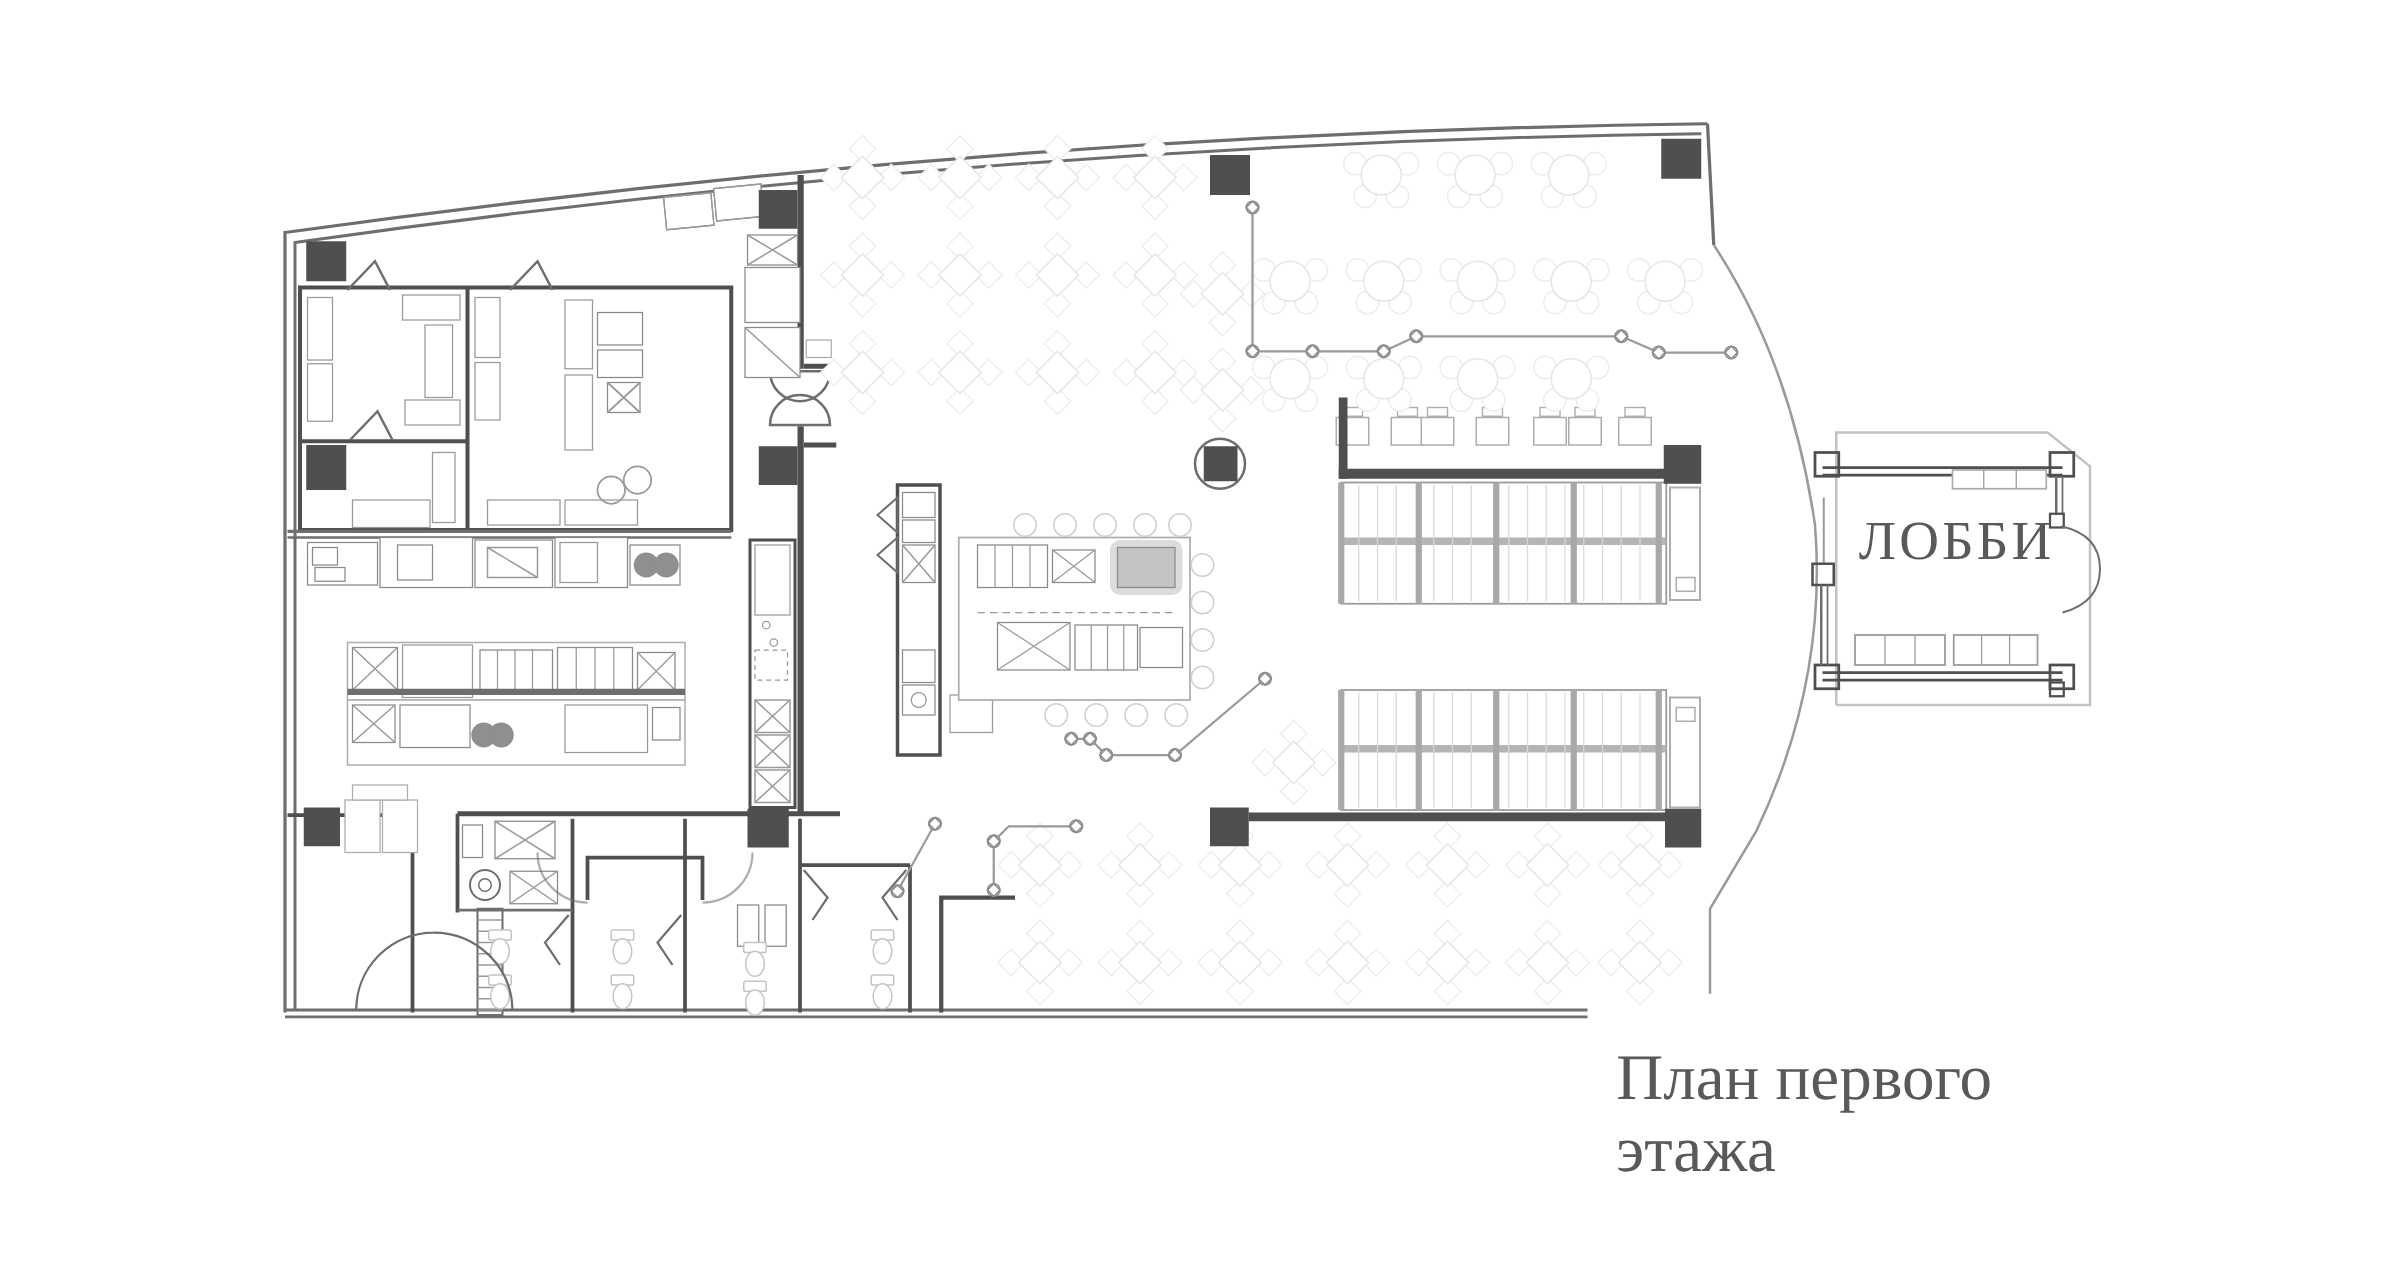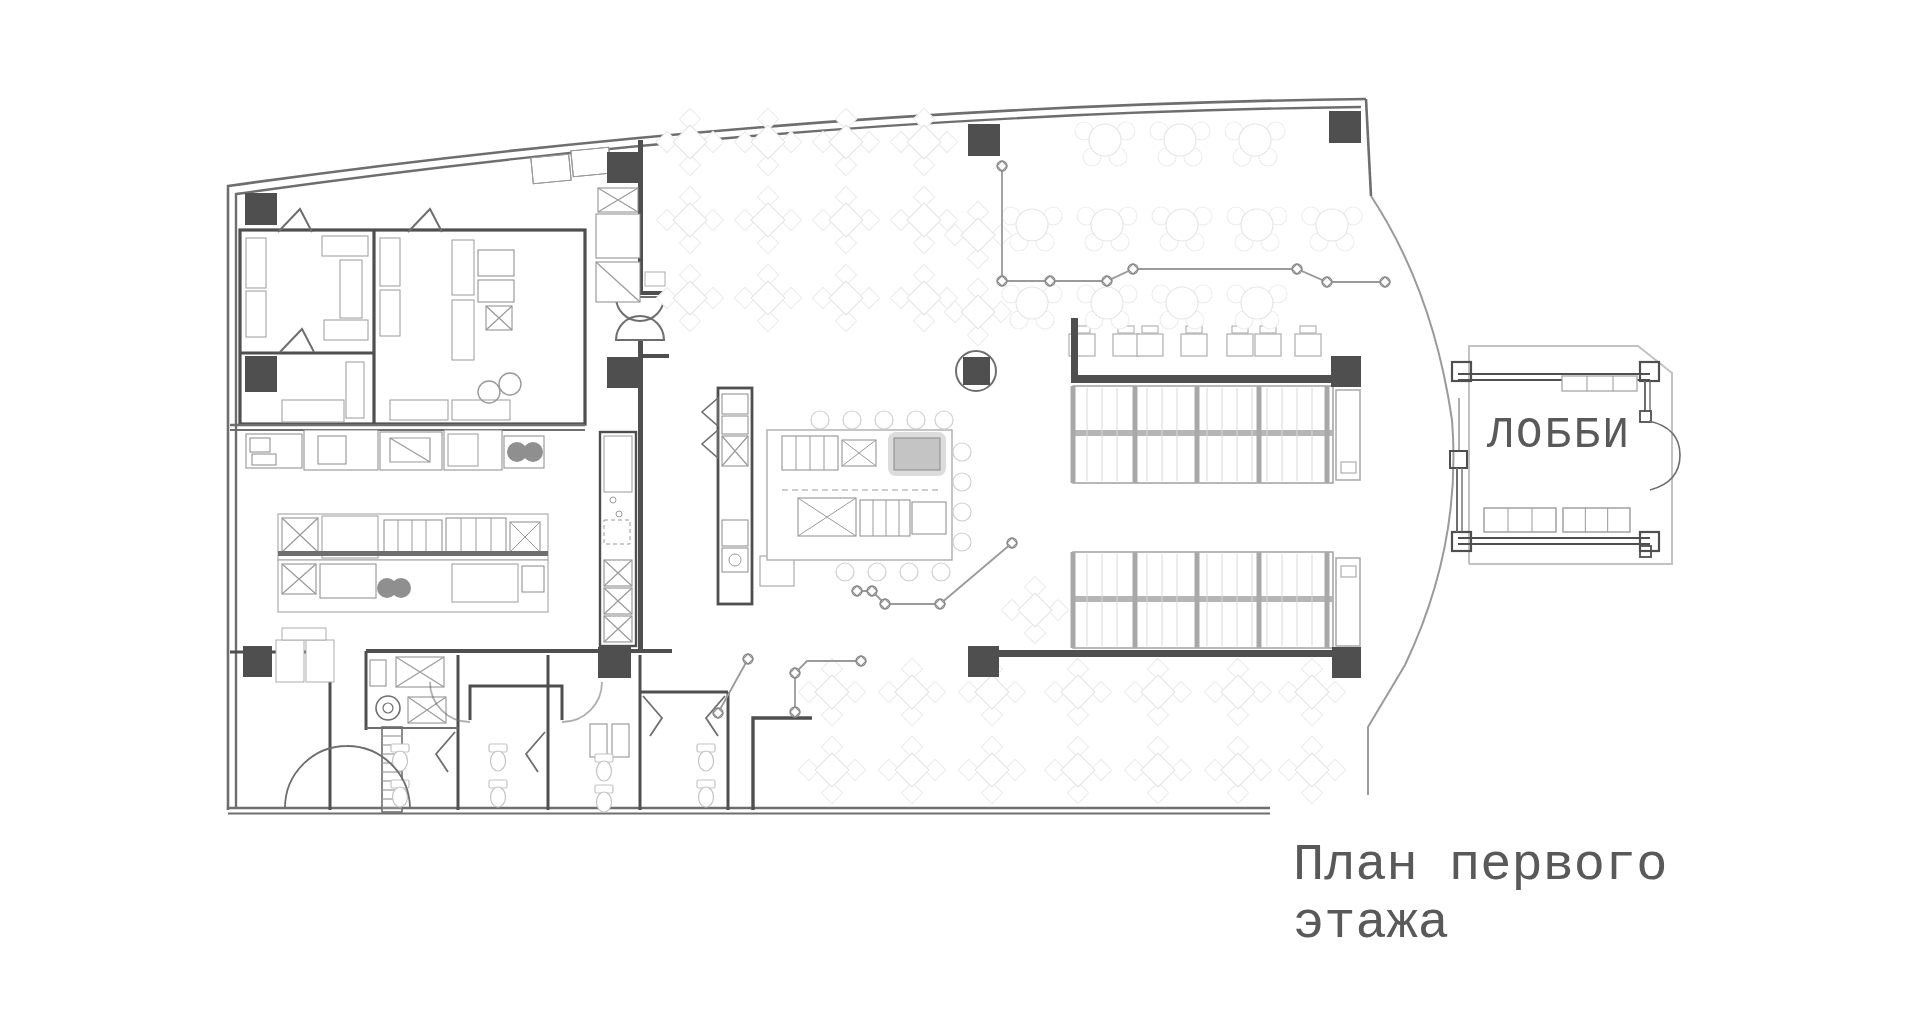--- a/index.html
+++ b/index.html
@@ -1,17 +1,17 @@
 <!DOCTYPE html>
 <html><head>
 <meta charset="utf-8">
 <style>
   html,body{margin:0;padding:0;background:#ffffff;}
   .stage{position:relative;width:1920px;height:1010px;background:#ffffff;overflow:hidden;
-         font-family:Liberation Mono, monospace;}
+         font-family:Liberation Serif, serif;}
   svg{display:block}
   
   .wallD{stroke:#4f4f4f;fill:none}
   .wallM{stroke:#6e6e6e;fill:none}
   .wallL{stroke:#9a9a9a;fill:none}
   .wallXL{stroke:#c2c2c2;fill:none}
   .fillD{fill:#4f4f4f;stroke:none}
   .eq{stroke:#8a8a8a;fill:#ffffff}
   .eqL{stroke:#adadad;fill:#ffffff}
   .faint{stroke:#e6e6e6;fill:#ffffff}

